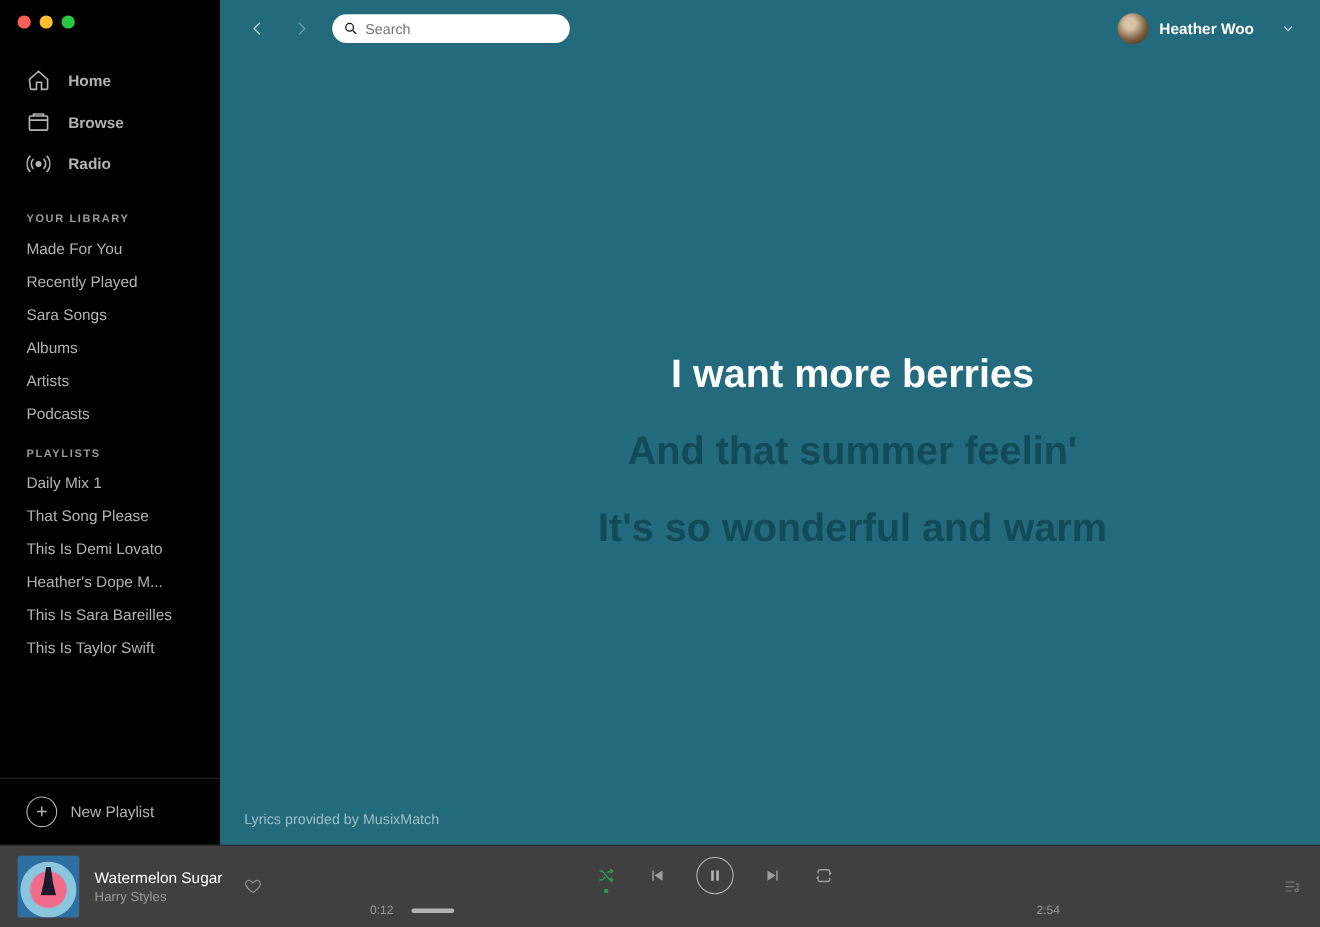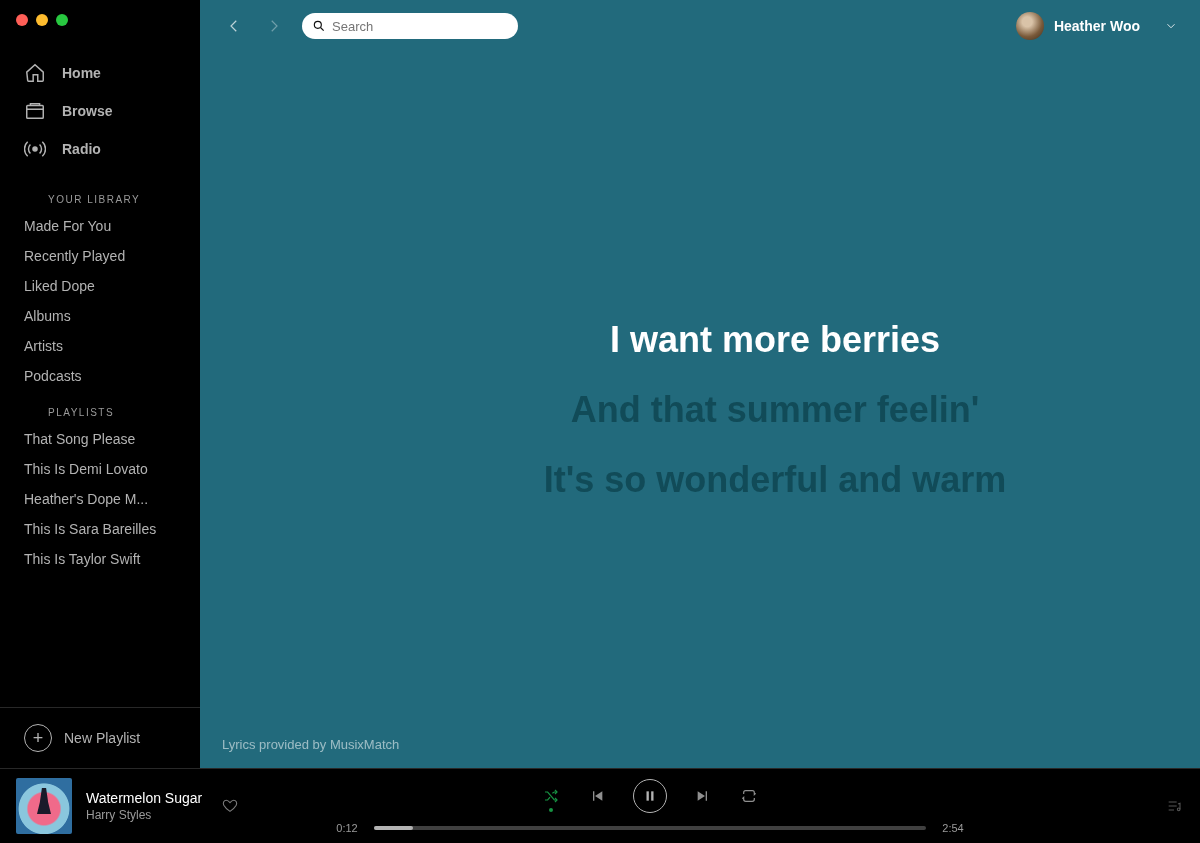--- a/index.html
+++ b/index.html
@@ -5,41 +5,41 @@
   * { box-sizing: border-box; margin: 0; padding: 0; }
   html, body { width: 1200px; height: 843px; font-family: -apple-system, "Helvetica Neue", Arial, sans-serif; background: #121212; color: #b3b3b3; overflow: hidden; }
   .app { display: grid; grid-template-columns: 200px 1fr; grid-template-rows: 1fr 75px; width: 1200px; height: 843px; }
   
   .sidebar { grid-column: 1; grid-row: 1; background: #000000; display: flex; flex-direction: column; }
   .traffic { display: flex; gap: 8px; padding: 14px 16px 8px 16px; }
   .traffic span { width: 12px; height: 12px; border-radius: 50%; display: block; }
   .nav-main { padding: 20px 0 10px 0; }
   .nav-item { display: flex; align-items: center; gap: 16px; padding: 8px 24px; color: #b3b3b3; font-size: 14px; font-weight: 600; cursor: pointer; }
   .nav-item .ico { width: 22px; height: 22px; display: flex; align-items: center; justify-content: center; }
-  .section-header { font-size: 10px; letter-spacing: 1.5px; text-transform: uppercase; color: #9a9a9a; padding: 16px 24px 6px 24px; font-weight: 400; margin-left: 24px; }
+  .section-header { font-size: 10px; letter-spacing: 1.5px; text-transform: uppercase; color: #9a9a9a; padding: 16px 24px 6px 24px; font-weight: 700; }
   .lib-item { padding: 7px 24px; font-size: 14px; color: #b3b3b3; cursor: pointer; white-space: nowrap; overflow: hidden; text-overflow: ellipsis; }
   .sidebar-bottom { margin-top: auto; border-top: 1px solid #282828; }
   .new-playlist { display: flex; align-items: center; gap: 12px; padding: 16px 24px; color: #b3b3b3; font-size: 14px; cursor: pointer; }
   .plus-circle { width: 28px; height: 28px; border: 1px solid #b3b3b3; border-radius: 50%; display: flex; align-items: center; justify-content: center; font-size: 18px; line-height: 1; }
   
   .main { grid-column: 2; grid-row: 1; background: #226a7c; position: relative; display: flex; flex-direction: column; }
   .topbar { display: flex; align-items: center; padding: 12px 22px; gap: 16px; }
   .navarrow { width: 24px; height: 24px; display: flex; align-items: center; justify-content: center; opacity: .7; cursor: pointer; }
   .search { flex: 0 0 180px; height: 26px; background: #fff; border-radius: 20px; display: flex; align-items: center; padding: 0 10px; gap: 6px; }
   .search input { border: none; outline: none; font-size: 13px; flex: 1; background: transparent; }
   .topbar .spacer { flex: 1; }
   .user { display: flex; align-items: center; gap: 10px; color: #fff; font-size: 14px; font-weight: 600; cursor: pointer; }
   .avatar { width: 28px; height: 28px; border-radius: 50%; background: radial-gradient(circle at 40% 35%, #d9c3a8 20%, #7a5a3a 60%, #3a2a1a 100%); }
   .chev { margin-left: 14px; opacity: .9; }
   .lyrics { flex: 1; display: flex; flex-direction: column; justify-content: center; padding-left: 150px; gap: 28px; text-align: center; }
   .lyric-line { font-size: 36px; font-weight: 700; color: #114b58; }
   .lyric-line.active { color: #fff; }
   .lyrics-credit { position: absolute; left: 22px; bottom: 16px; font-size: 13px; color: rgba(255,255,255,.55); }
   
-  .player { grid-column: 1 / span 2; grid-row: 2; background: #000000; border-top: 1px solid #282828; display: flex; align-items: center; padding: 0 16px; }
+  .player { grid-column: 1 / span 2; grid-row: 2; background: #404040; border-top: 1px solid #282828; display: flex; align-items: center; padding: 0 16px; }
   .now-playing { display: flex; align-items: center; gap: 14px; width: 300px; }
   .cover { width: 56px; height: 56px; border-radius: 2px; background: radial-gradient(circle at 50% 55%, #f06a8a 0 38%, #8ac6dd 42% 60%, #2f6ea0 62% 100%); position: relative; overflow: hidden; }
   .cover::after { content:""; position:absolute; left:50%; top:18%; width:14px; height:26px; background:#1a1a2a; transform:translateX(-50%); clip-path: polygon(35% 0,65% 0,80% 55%,100% 100%,0 100%,20% 55%); }
   .track-info .title { color: #fff; font-size: 14px; }
   .track-info .artist { color: #9a9a9a; font-size: 12px; margin-top: 2px; }
   .heart { margin-left: 6px; cursor: pointer; opacity: .7; }
   .controls { flex: 1; display: flex; flex-direction: column; align-items: center; gap: 9px; }
   .ctrl-row { display: flex; align-items: center; gap: 26px; }
   .ctrl-btn { width: 20px; height: 20px; display:flex; align-items:center; justify-content:center; cursor: pointer; opacity:.8; }
   .shuffle-on { position: relative; }
@@ -90,26 +90,27 @@
               <path d="M7 7a7 7 0 0 0 0 10M17 7a7 7 0 0 1 0 10M4 4a11 11 0 0 0 0 16M20 4a11 11 0 0 1 0 16"></path>
             </svg>
         </span>
         <span>Radio</span>
       </div>
     </div>
 
     <div class="section-header">YOUR LIBRARY</div>
     <div class="lib-item">Made For You</div>
     <div class="lib-item">Recently Played</div>
-    <div class="lib-item">Liked Dope</div>
+    <div class="lib-item">Sara Songs</div>
     <div class="lib-item">Albums</div>
     <div class="lib-item">Artists</div>
     <div class="lib-item">Podcasts</div>
 
     <div class="section-header">PLAYLISTS</div>
+    <div class="lib-item">Daily Mix 1</div>
     <div class="lib-item">That Song Please</div>
     <div class="lib-item">This Is Demi Lovato</div>
     <div class="lib-item">Heather's Dope M...</div>
     <div class="lib-item">This Is Sara Bareilles</div>
     <div class="lib-item">This Is Taylor Swift</div>
 
     <div class="sidebar-bottom">
       <div class="new-playlist">
         <span class="plus-circle">+</span>
         <span>New Playlist</span>

